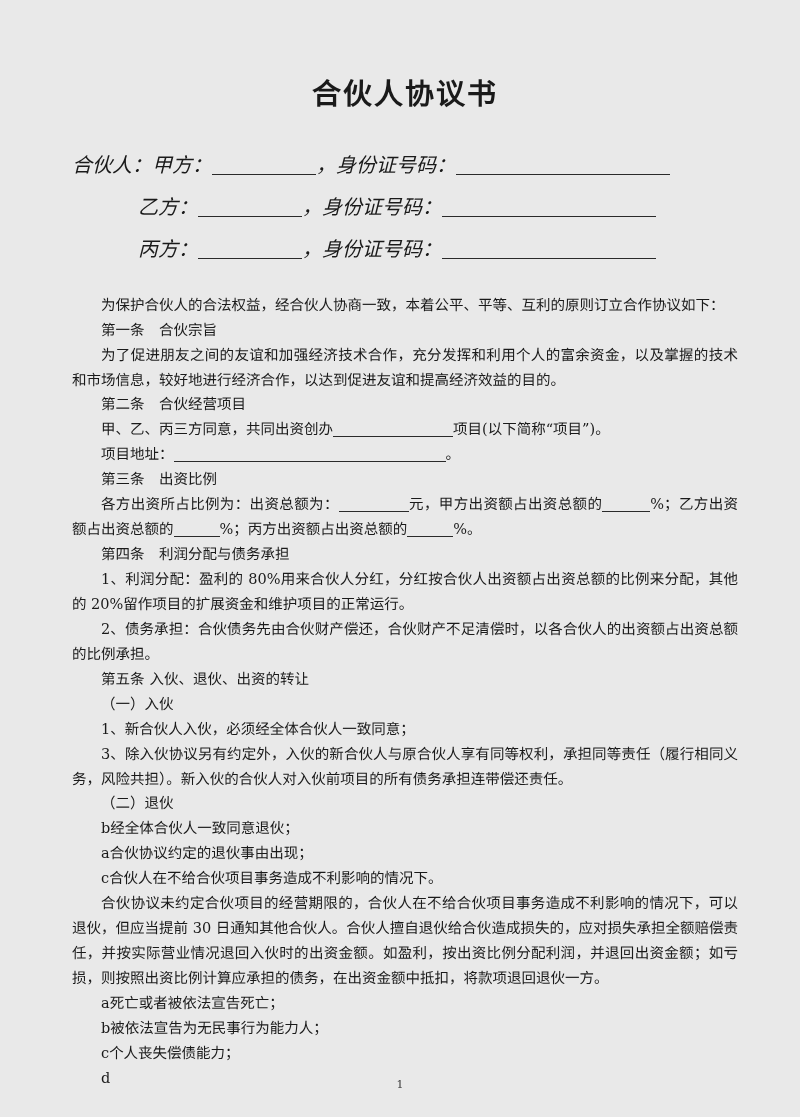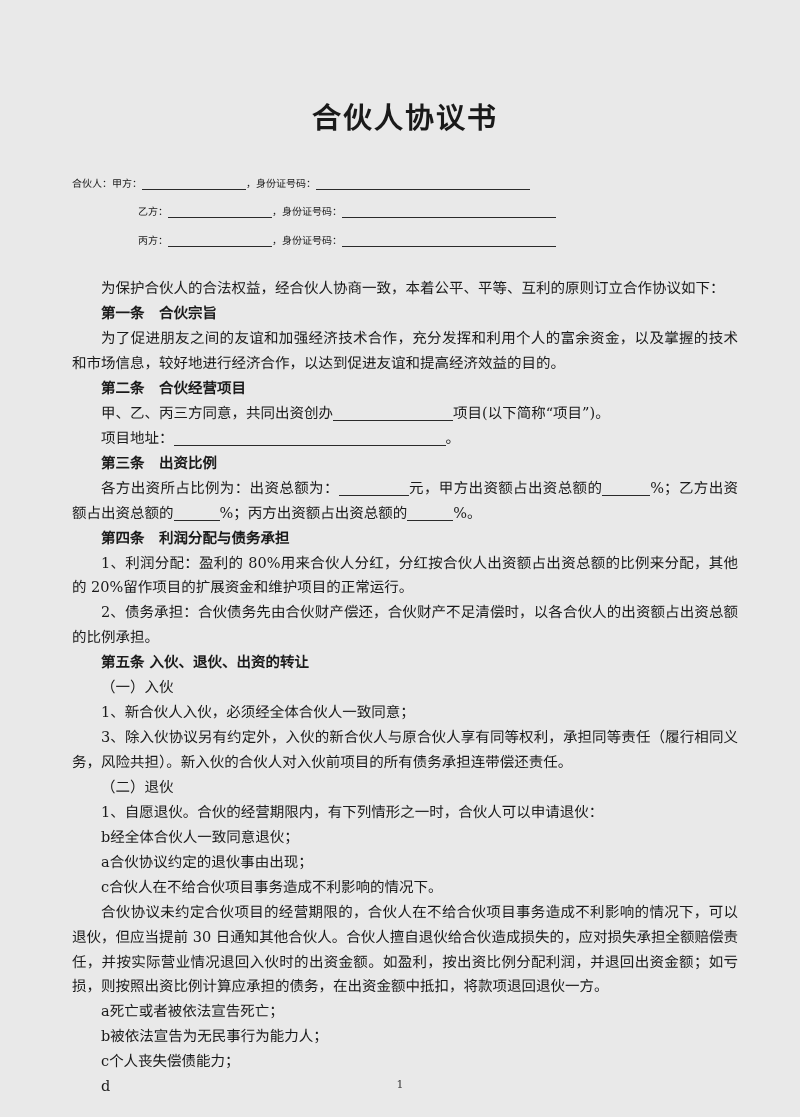--- a/index.html
+++ b/index.html
@@ -14,39 +14,40 @@
     position: relative;
     font-family: "DejaVu Serif", "Liberation Serif", serif;
     color: #1a1a1a;
     overflow: hidden;
   }
   .page {
     width: 800px;
     height: 1117px;
     background: #e9e9e9;
     box-sizing: border-box;
-    padding: 86px 62px 20px 72px;
+    padding: 62px 62px 20px 72px;
     position: relative;
   }
   .doc-title {
     text-align: center;
     font-size: 29px;
     font-weight: bold;
     letter-spacing: 2px;
     margin: 14px 0 0 0;
     line-height: 1.3;
   }
   .parties {
     margin-top: 36px;
   }
   .party-row {
-    font-size: 10px;
+    font-size: 20px;
     line-height: 1.55;
     margin-bottom: 11px;
     white-space: nowrap;
+    font-style: italic;
   }
   .party-row .lead {
     display: inline-block;
   }
   .party-row .indent-pad {
     display: inline-block;
     width: 66px;
   }
   .blank {
     display: inline-block;
@@ -71,21 +72,21 @@
   p {
     margin: 0;
   }
   .p-ind {
     text-indent: 2em;
   }
   .p-ind1 {
     text-indent: 1em;
   }
   .heading {
-    font-weight: bold;
+    font-weight: normal;
     text-indent: 2em;
   }
   .heading .gap {
     display: inline-block;
     width: 1em;
   }
   .heading .gap-s {
     display: inline-block;
     width: 0.35em;
   }
@@ -147,21 +148,20 @@
     <p class="p-ind">1、利润分配：盈利的 80%用来合伙人分红，分红按合伙人出资额占出资总额的比例来分配，其他的 20%留作项目的扩展资金和维护项目的正常运行。</p>
     <p class="p-ind">2、债务承担：合伙债务先由合伙财产偿还，合伙财产不足清偿时，以各合伙人的出资额占出资总额的比例承担。</p>
 
     <p class="heading"><span>第五条</span><span class="gap-s"></span><span>入伙、退伙、出资的转让</span></p>
 
     <p class="p-ind">（一）入伙</p>
     <p class="p-ind">1、新合伙人入伙，必须经全体合伙人一致同意；</p>
     <p class="p-ind">3、除入伙协议另有约定外，入伙的新合伙人与原合伙人享有同等权利，承担同等责任（履行相同义务，风险共担）。新入伙的合伙人对入伙前项目的所有债务承担连带偿还责任。</p>
 
     <p class="p-ind">（二）退伙</p>
-    <p class="p-ind">1、自愿退伙。合伙的经营期限内，有下列情形之一时，合伙人可以申请退伙：</p>
 
     <p class="p-ind1"><span class="item-letter latin">b</span><span>经全体合伙人一致同意退伙；</span></p>
     <p class="p-ind1"><span class="item-letter latin">a</span><span>合伙协议约定的退伙事由出现；</span></p>
     <p class="p-ind1"><span class="item-letter latin">c</span><span>合伙人在不给合伙项目事务造成不利影响的情况下。</span></p>
 
     <p class="p-ind">合伙协议未约定合伙项目的经营期限的，合伙人在不给合伙项目事务造成不利影响的情况下，可以退伙，但应当提前 30 日通知其他合伙人。合伙人擅自退伙给合伙造成损失的，应对损失承担全额赔偿责任，并按实际营业情况退回入伙时的出资金额。如盈利，按出资比例分配利润，并退回出资金额；如亏损，则按照出资比例计算应承担的债务，在出资金额中抵扣，将款项退回退伙一方。</p>
 
 
     <p class="p-ind1"><span class="item-letter latin">a</span><span>死亡或者被依法宣告死亡；</span></p>
     <p class="p-ind1"><span class="item-letter latin">b</span><span>被依法宣告为无民事行为能力人；</span></p>

